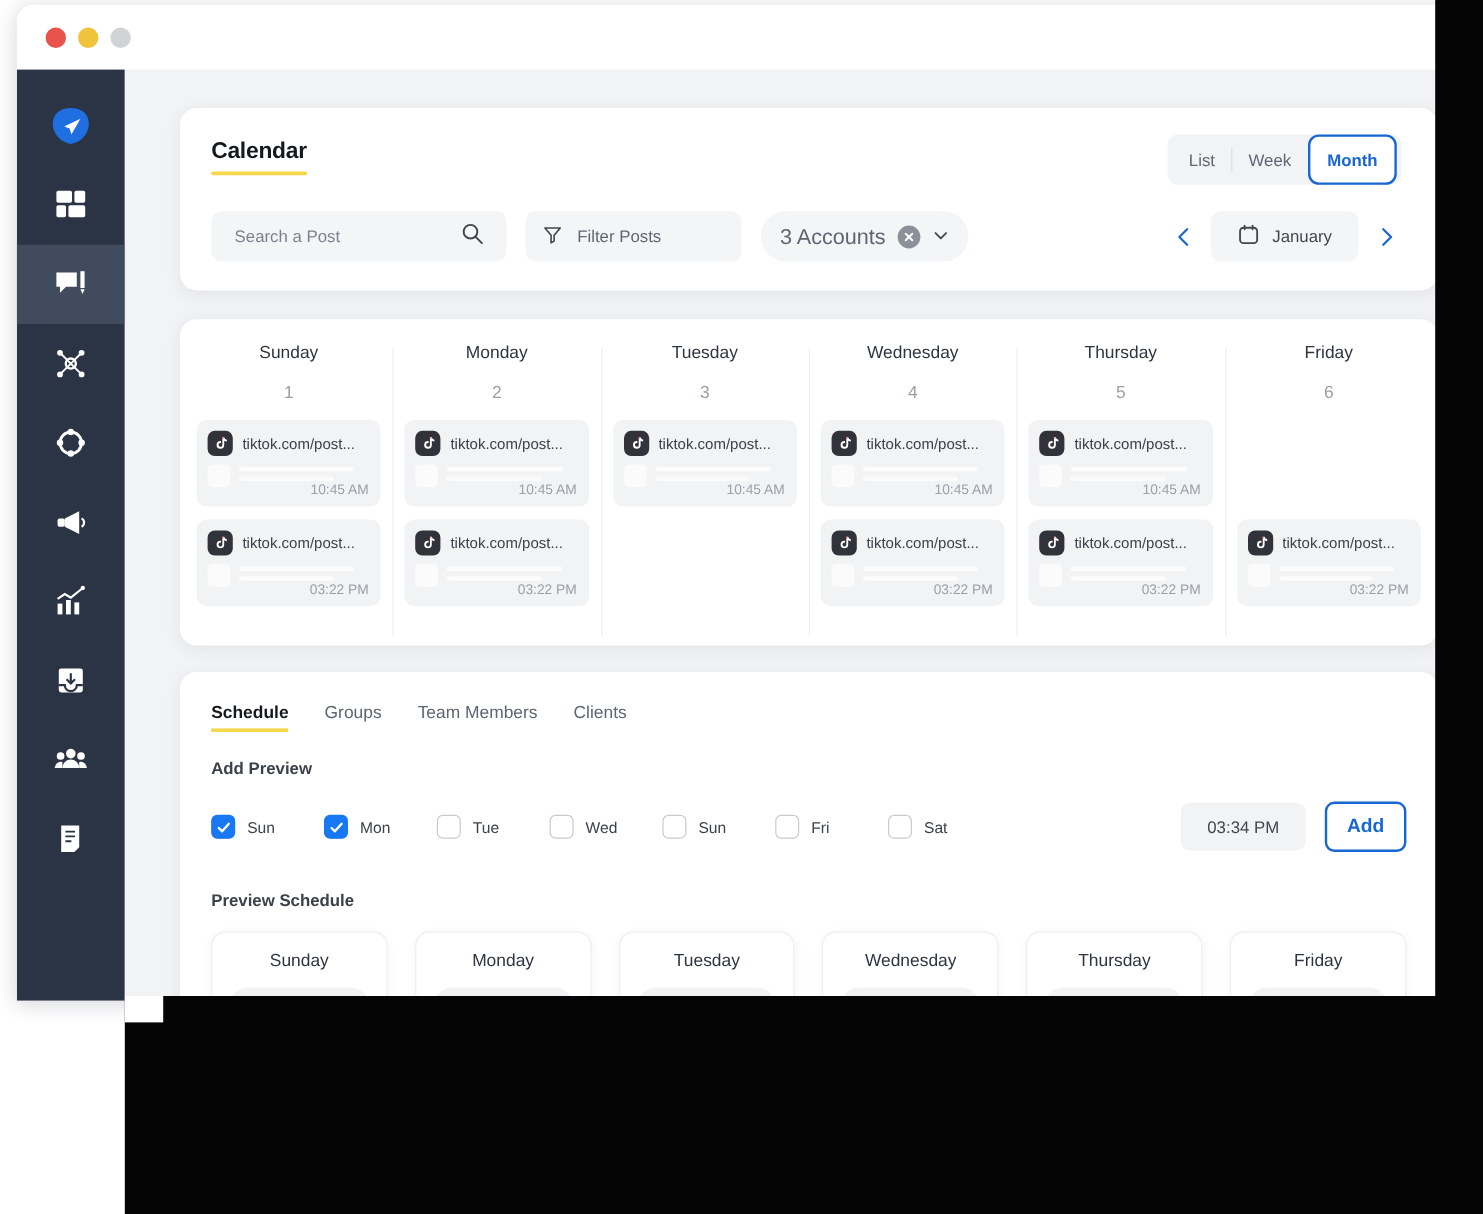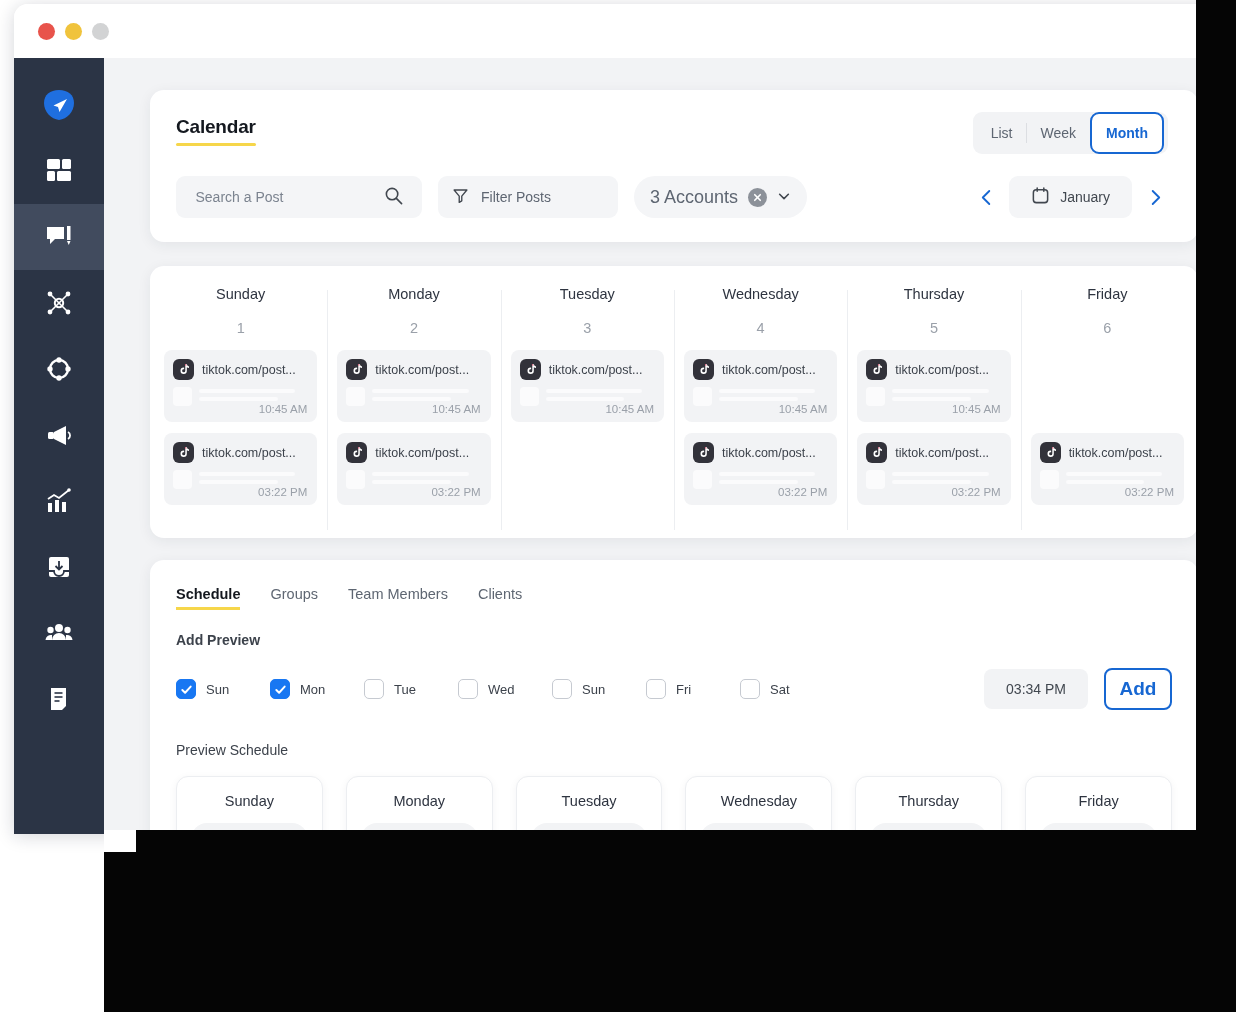--- a/index.html
+++ b/index.html
@@ -148,24 +148,24 @@
   .day-check { display:flex; align-items:center; gap:10px; width:94px; font-size:13px; color:#3c424b; }
   .cbox { width:20px; height:20px; border-radius:5px; border:1.5px solid #c6cad1; background:#fff; flex:none; }
   .cbox.checked { background:#1877f2; border-color:#1877f2; display:flex; align-items:center; justify-content:center; }
   .time-pill {
     margin-left:auto; height:40px; background:#f2f3f5; border-radius:8px;
     display:flex; align-items:center; padding: 0 22px; font-size:14px; color:#41474f;
   }
   .add-btn {
     margin-left:16px; height:42px; width:68px; border:2px solid #1767d2; border-radius:8px;
     display:flex; align-items:center; justify-content:center;
-    font-size:19px; font-weight:700; color:#1767d2; background:#fff; cursor:pointer;
-  }
-
-  .preview-label { font-size:14px; font-weight:400; color:#3c424b; margin-top:32px; }
+    font-size:16px; font-weight:700; color:#1767d2; background:#fff; cursor:pointer;
+  }
+
+  .preview-label { font-size:14px; font-weight:700; color:#3c424b; margin-top:32px; }
   .preview-grid { display:flex; gap: 23px; margin-top:18px; }
   .prev-card {
     flex:1; background:#ffffff; border:1px solid #eceef1; border-radius:12px;
     padding: 16px 14px 18px 14px; box-shadow: 0 2px 8px rgba(30,40,60,.05);
   }
   .prev-day { text-align:center; font-size:14.5px; color:#2e3440; margin-bottom:14px; }
   .time-chip {
     height:32px; background:#f2f3f5; border-radius:16px;
     display:flex; align-items:center; justify-content:center; gap:10px;
     font-size:13px; color:#41474f; margin-bottom:10px;

